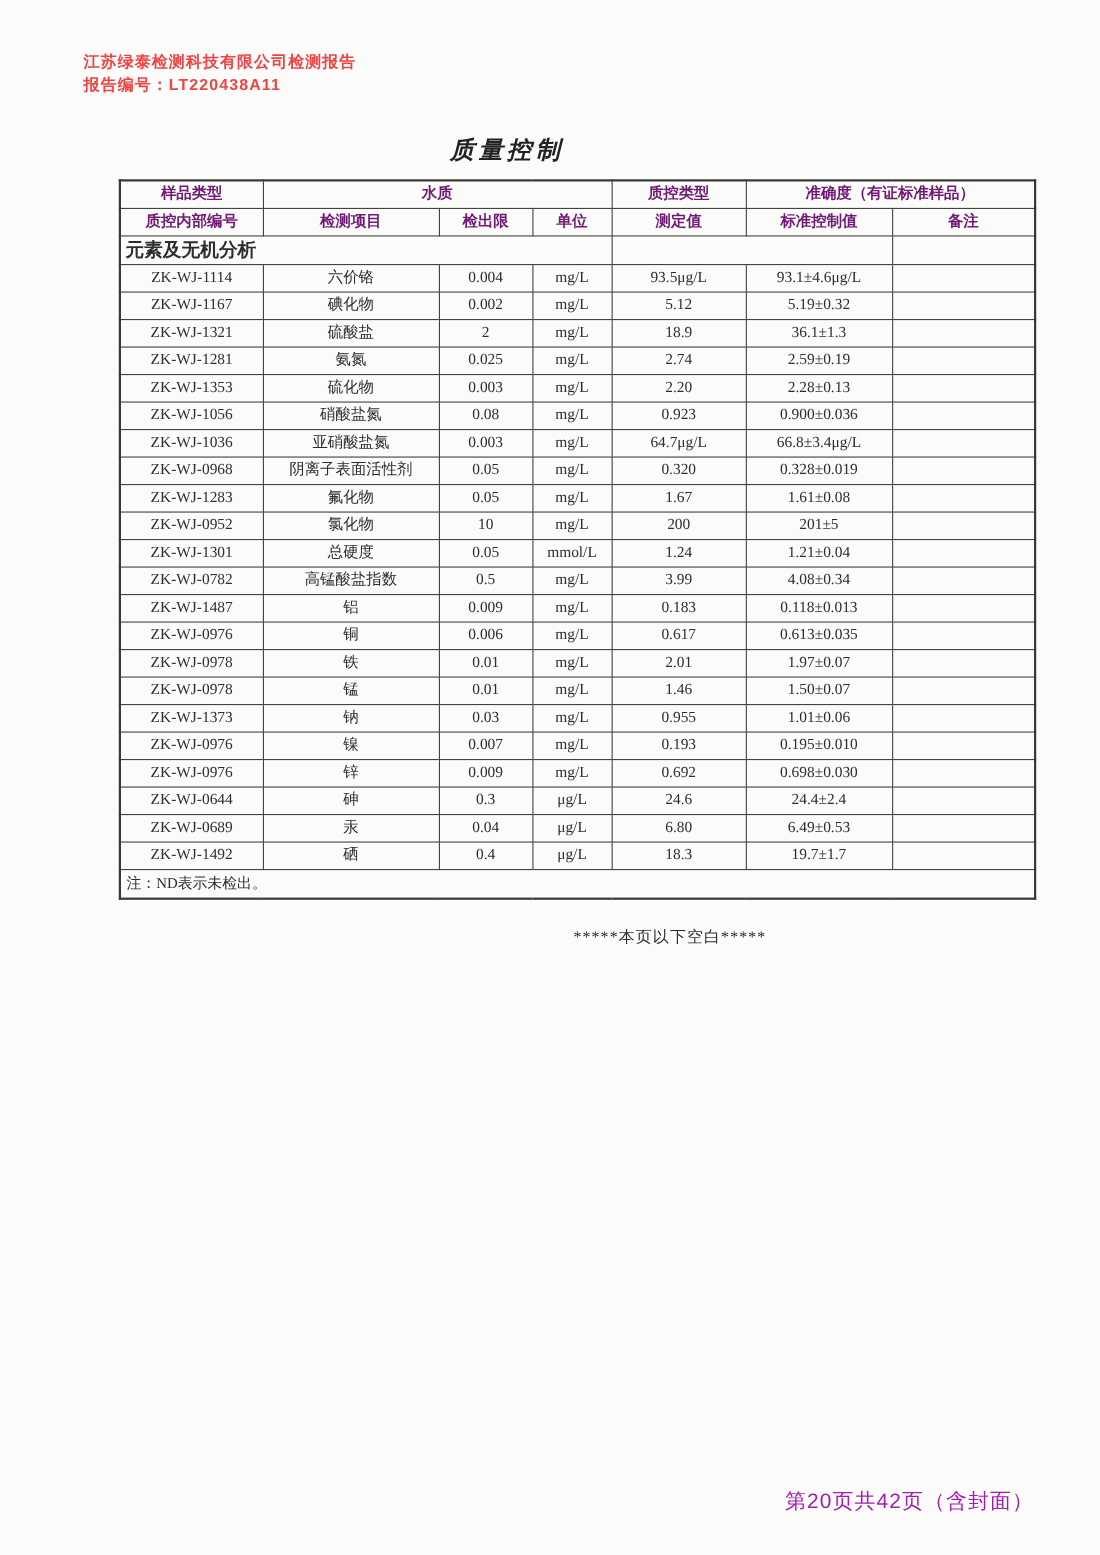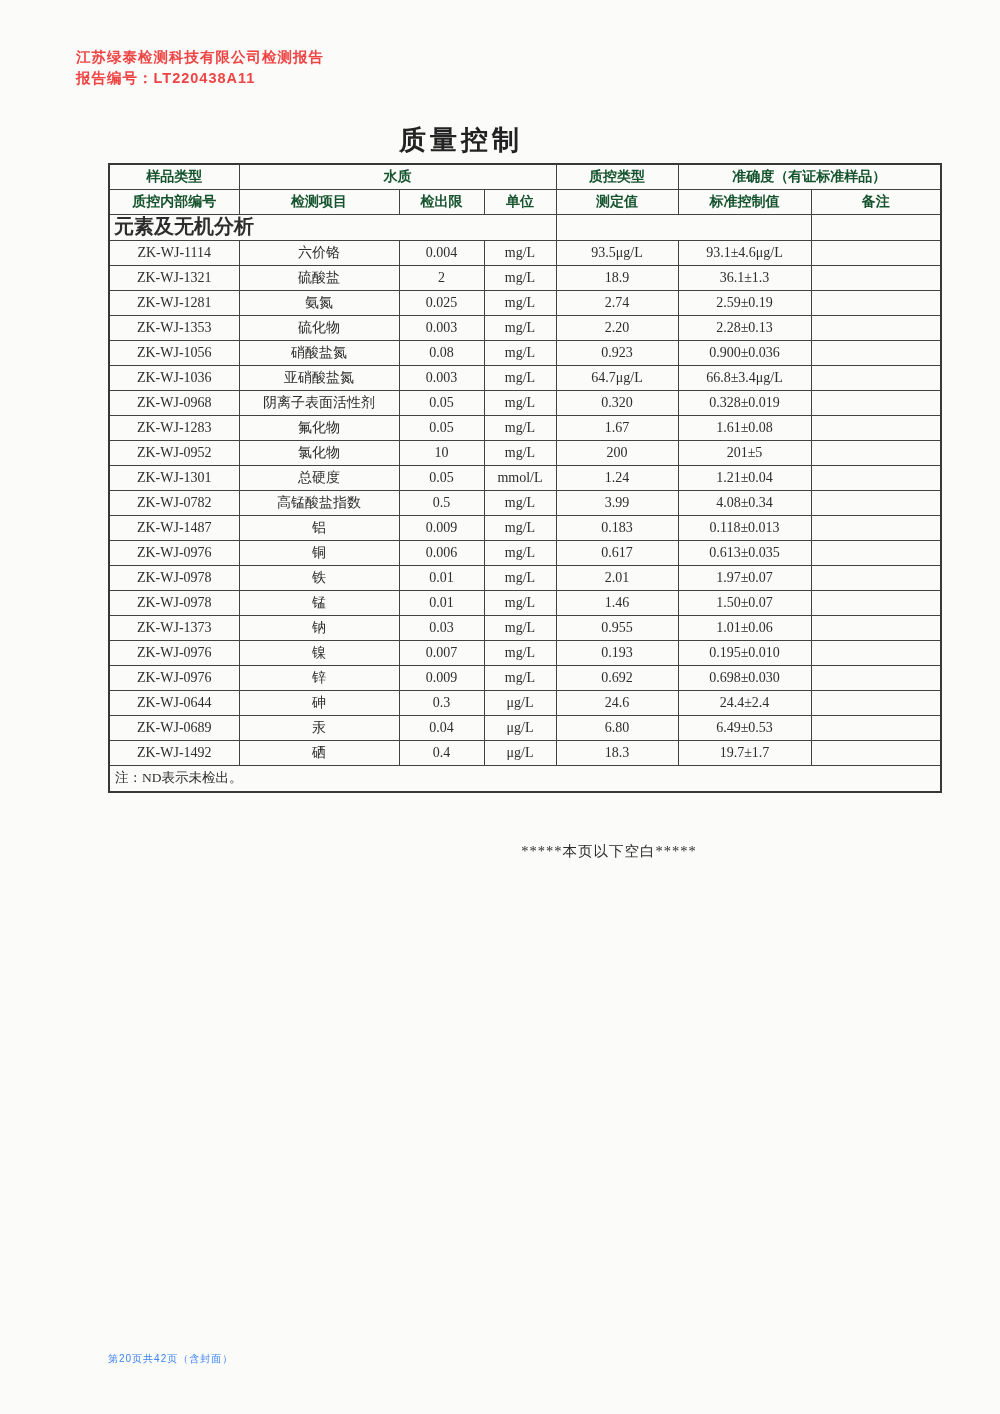--- a/index.html
+++ b/index.html
@@ -12,51 +12,52 @@
   }
   .scan-header{
     position:absolute;left:76px;top:47px;
     font-family:"Liberation Sans","DejaVu Sans",sans-serif;
     font-weight:600;font-size:14.5px;line-height:21px;color:#ef4444;
     letter-spacing:1px;
   }
   .doc-title{
     position:absolute;top:122px;left:461px;transform:translateX(-50%);
     font-family:"Liberation Sans","DejaVu Sans",sans-serif;
-    font-size:27px;font-weight:700;letter-spacing:4px;color:#222;
+    font-size:22px;font-weight:700;letter-spacing:4px;color:#222;
     white-space:nowrap;
+    font-style:italic;
   }
   table.qc{
     position:absolute;left:108px;top:163px;width:832px;
     border-collapse:collapse;table-layout:fixed;
     border:2px solid #383838;
   }
   table.qc td{
     border:1px solid #424242;
     font-size:14px;text-align:center;vertical-align:middle;
     height:24px;padding:0 2px;line-height:1.05;
     overflow:hidden;white-space:nowrap;
     color:#2d2d2d;
   }
-  table.qc .hdr td{font-weight:700;font-size:14px;color:#14532d;}
+  table.qc .hdr td{font-weight:700;font-size:14px;color:#701a75;}
   table.qc .section td{
-    font-weight:700;text-align:left;padding-left:4px;font-size:20px;height:25px;font-family:Liberation Mono, monospace;
+    font-weight:700;text-align:left;padding-left:4px;font-size:17px;height:25px;
   }
   table.qc .note-row td{
     text-align:left;padding-left:5px;font-size:13.5px;height:25px;
   }
   .blank-note{
     position:absolute;left:108px;top:842px;width:924px;
     text-align:center;font-size:14.5px;color:#2c2c2c;letter-spacing:1px;margin-left:39px;
   }
   .page-footer{
     position:absolute;left:108px;top:1352px;width:832px;
-    text-align:left;
+    text-align:right;
     font-family:"Liberation Sans","DejaVu Sans",sans-serif;
-    font-size:10px;color:#3b82f6;letter-spacing:1px;
+    font-size:19px;color:#a21caf;letter-spacing:1px;
   }
 </style>
 </head>
 <body>
 
 <div class="scan-header">
   <div>江苏绿泰检测科技有限公司检测报告</div>
   <div>报告编号：LT220438A11</div>
 </div>
 
@@ -96,20 +97,29 @@
   <tr class="data">
     <td>ZK-WJ-1114</td>
     <td>六价铬</td>
     <td>0.004</td>
     <td>mg/L</td>
     <td>93.5μg/L</td>
     <td>93.1±4.6μg/L</td>
     <td></td>
   </tr>
       <tr class="data">
+    <td>ZK-WJ-1167</td>
+    <td>碘化物</td>
+    <td>0.002</td>
+    <td>mg/L</td>
+    <td>5.12</td>
+    <td>5.19±0.32</td>
+    <td></td>
+  </tr>
+      <tr class="data">
     <td>ZK-WJ-1321</td>
     <td>硫酸盐</td>
     <td>2</td>
     <td>mg/L</td>
     <td>18.9</td>
     <td>36.1±1.3</td>
     <td></td>
   </tr>
       <tr class="data">
     <td>ZK-WJ-1281</td>

